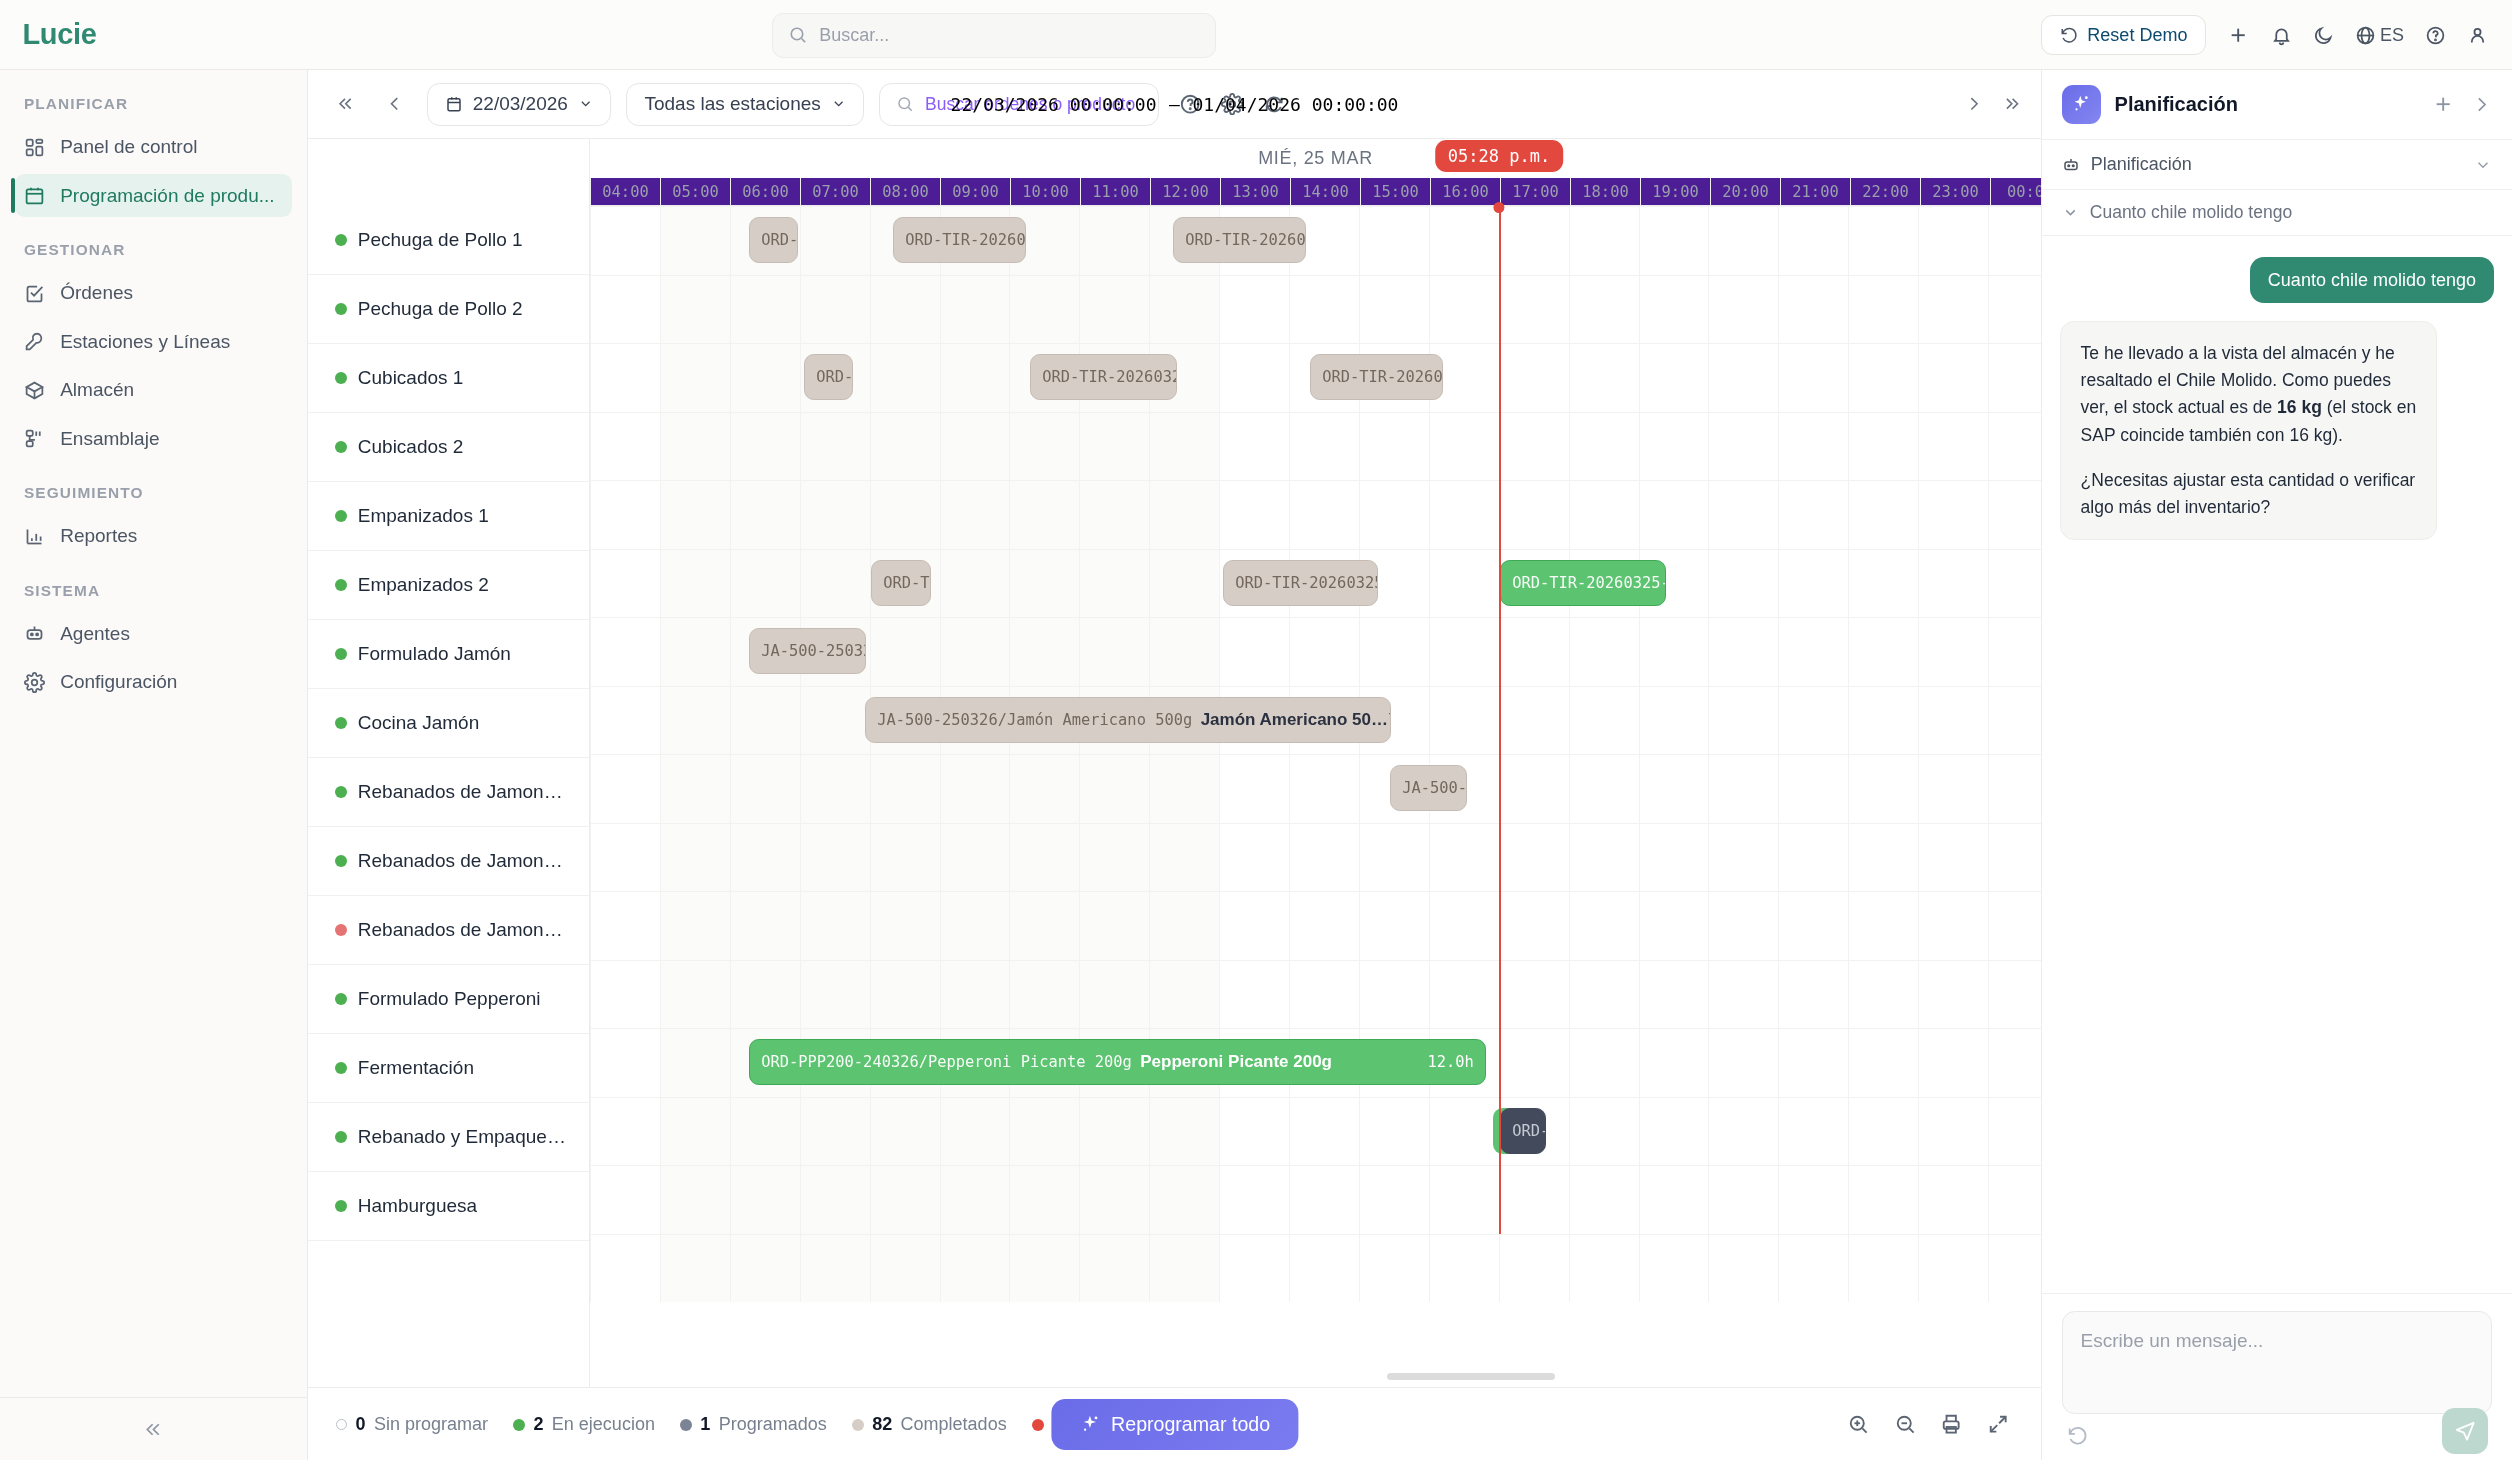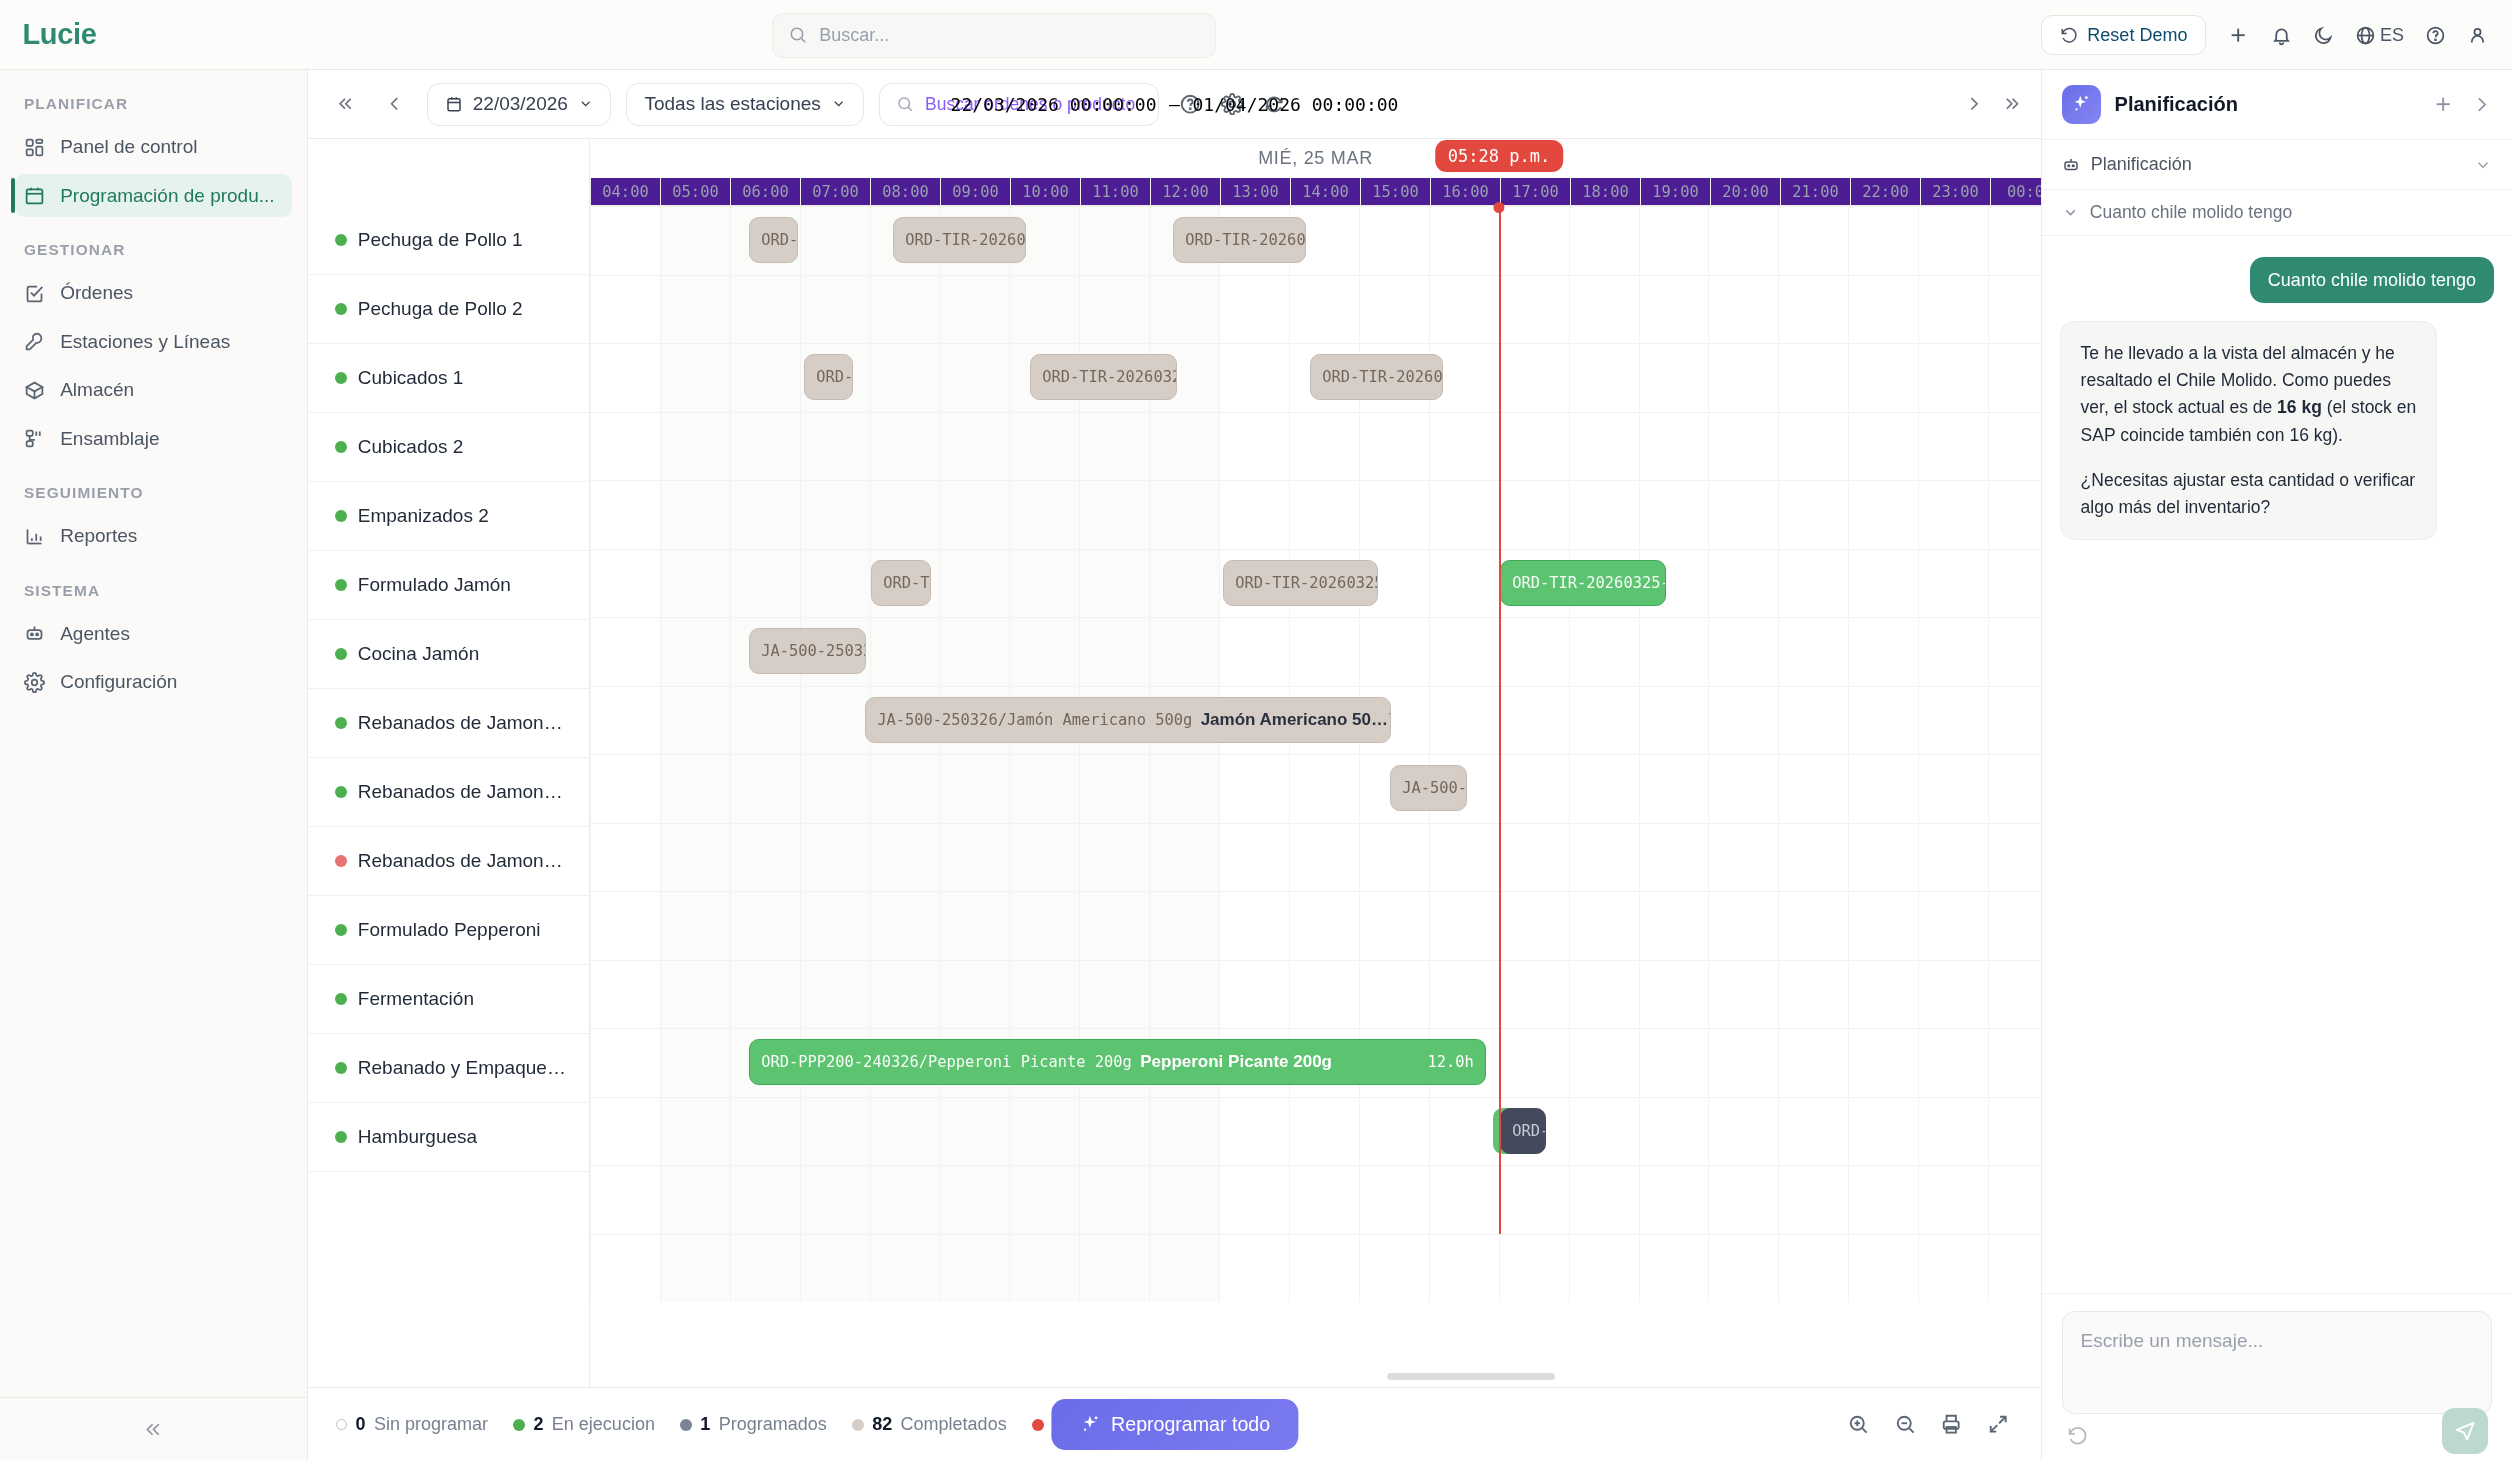--- a/index.html
+++ b/index.html
@@ -542,20 +542,24 @@
                 <span class="dot" style="background:#4caf50"></span>
                 <span class="nm">Pechuga de Pollo 2</span>
               </div>
               <div class="rh-row">
                 <span class="dot" style="background:#4caf50"></span>
                 <span class="nm">Cubicados 1</span>
               </div>
               <div class="rh-row">
                 <span class="dot" style="background:#4caf50"></span>
                 <span class="nm">Cubicados 2</span>
+              </div>
+              <div class="rh-row">
+                <span class="dot" style="background:#4caf50"></span>
+                <span class="nm">Empanizados 1</span>
               </div>
               <div class="rh-row">
                 <span class="dot" style="background:#4caf50"></span>
                 <span class="nm">Empanizados 2</span>
               </div>
               <div class="rh-row">
                 <span class="dot" style="background:#4caf50"></span>
                 <span class="nm">Formulado Jamón</span>
               </div>
               <div class="rh-row">

